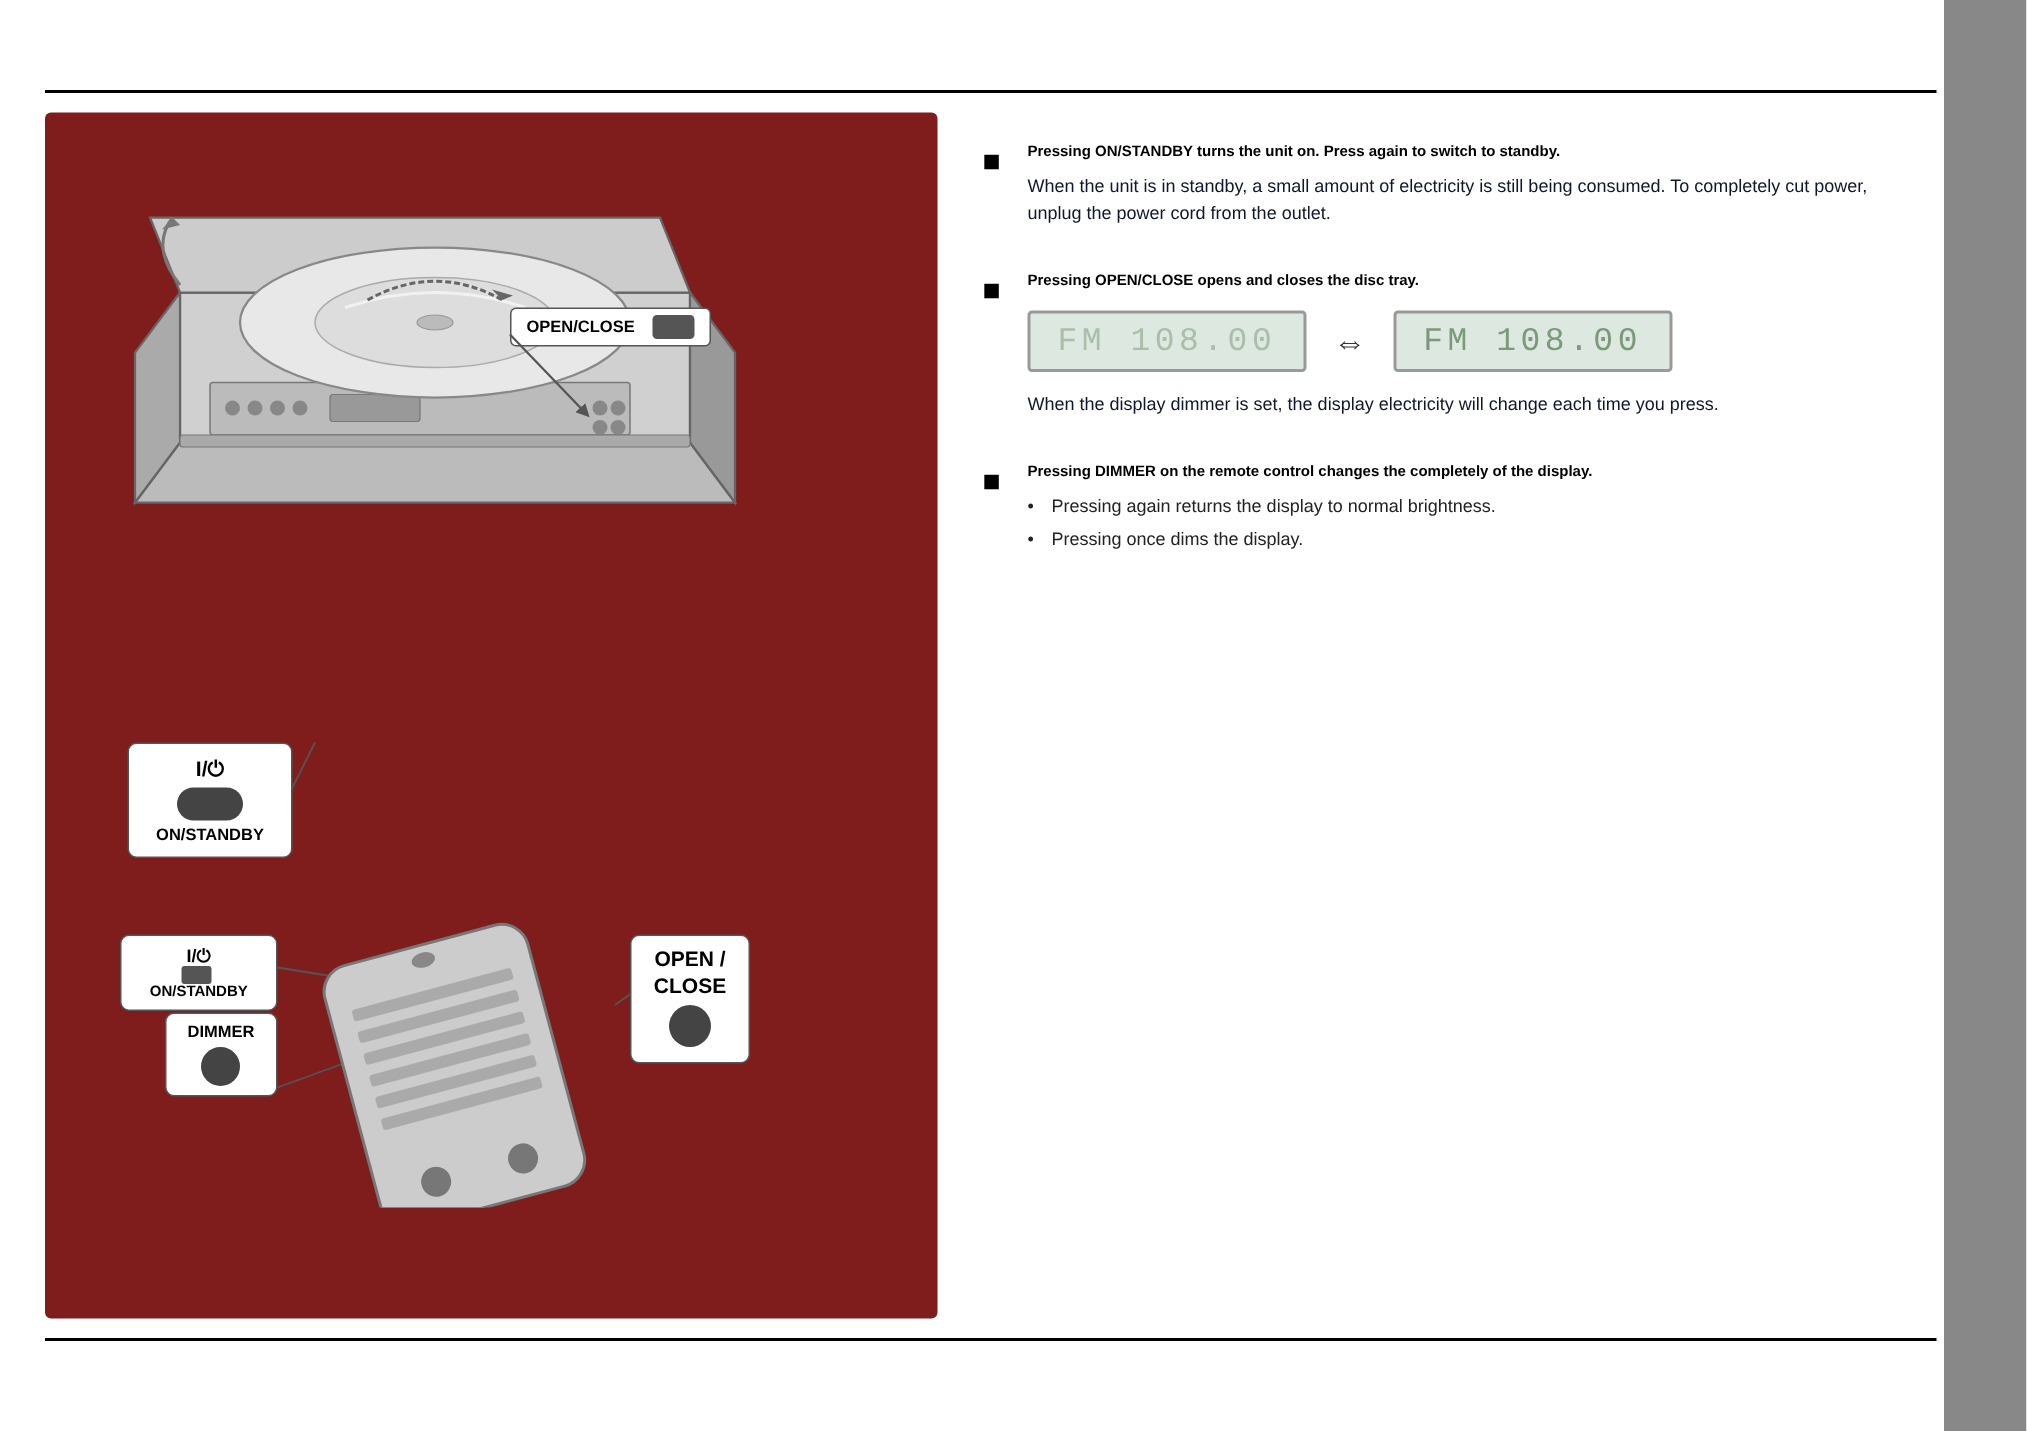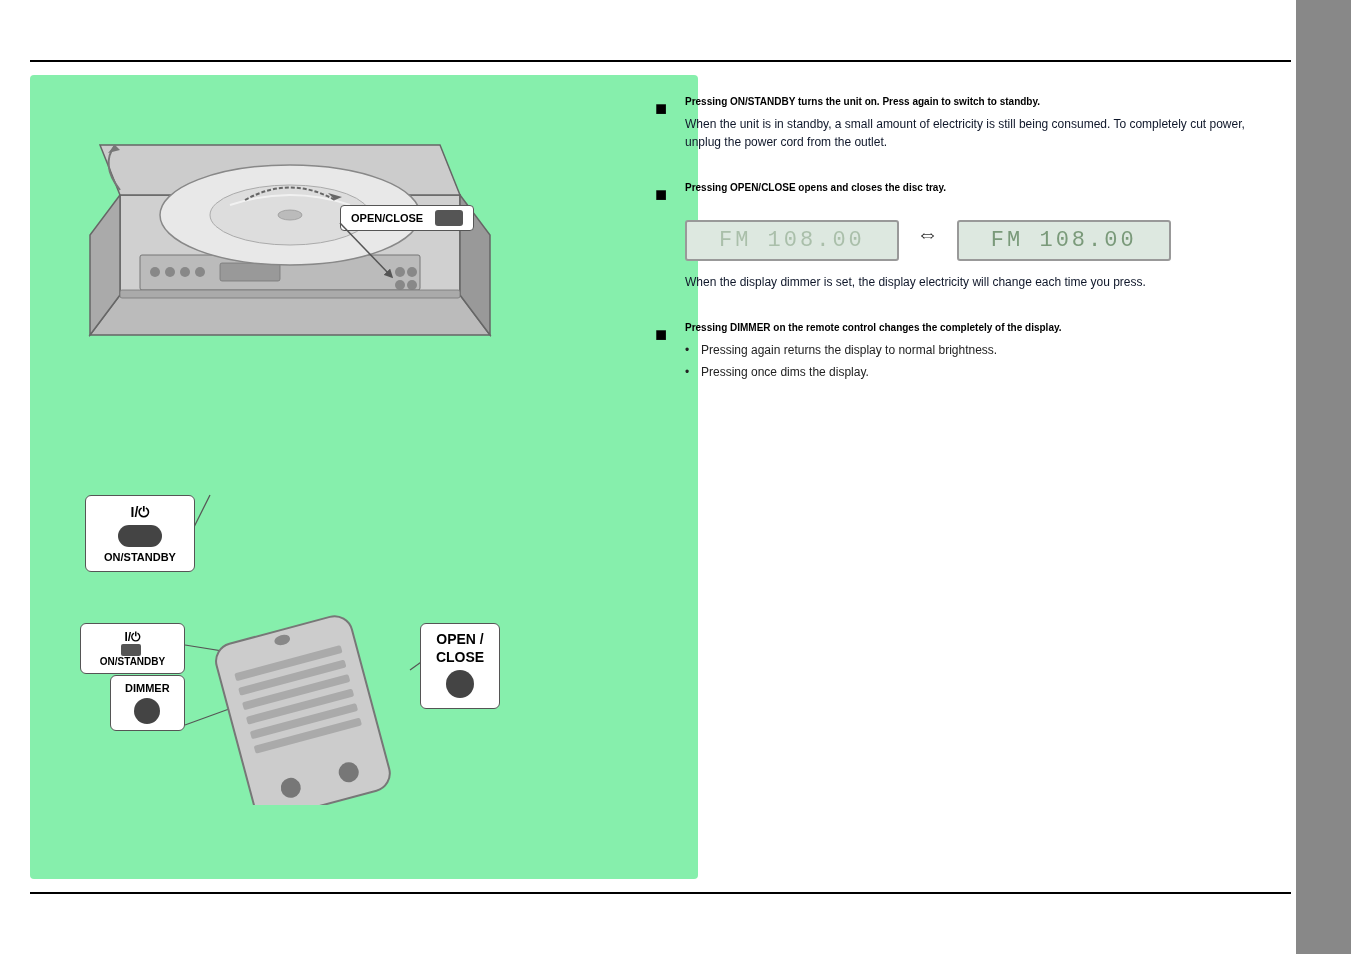--- a/index.html
+++ b/index.html
@@ -38,23 +38,23 @@
       width: 55px;
       height: 954px;
       background: #888;
     }
 
     
     .left-panel {
       position: absolute;
       top: 75px;
       left: 30px;
-      width: 668px;
+      width: 595px;
       bottom: 75px;
-      background: #86efac;
+      background: #7f1d1d;
       border-radius: 4px;
       overflow: hidden;
     }
 
     
     .right-panel {
       position: absolute;
       top: 75px;
       left: 645px;
       right: 65px;
@@ -94,29 +94,28 @@
     
     .display-row {
       display: flex;
       align-items: center;
       gap: 18px;
       margin: 12px 0;
     }
     .lcd-display {
       border: 2px solid #999;
       border-radius: 3px;
-      padding: 6px 32px;
+      padding: 6px 18px;
       background: #dde8e0;
       font-family: 'Courier New', monospace;
       font-size: 22px;
       color: #7a9a7a;
       letter-spacing: 3px;
       min-width: 160px;
       text-align: center;
-      margin-top: 13px;
     }
     .lcd-display.dim {
       color: #aabfaa;
     }
     .arrow-symbol {
       font-size: 22px;
       color: #333;
     }
 
     

